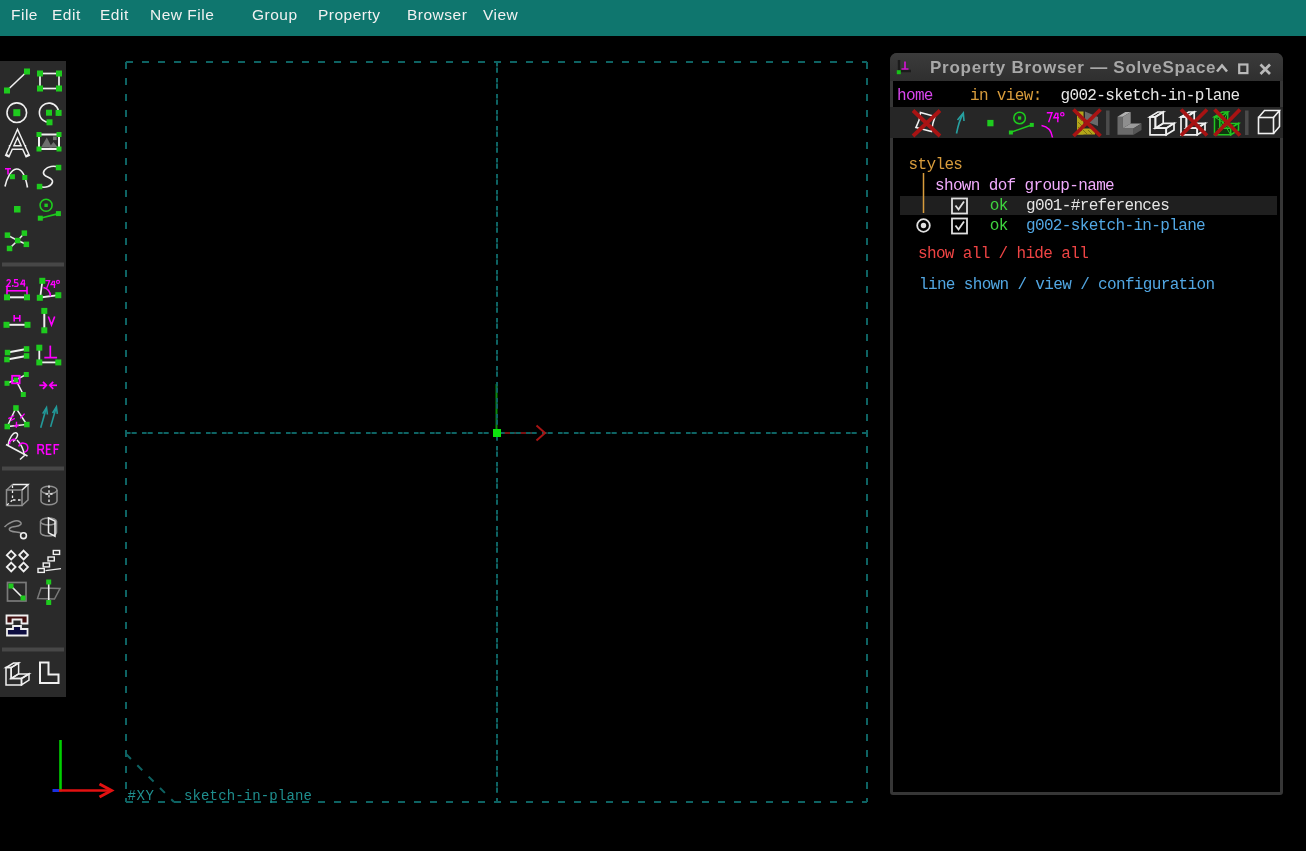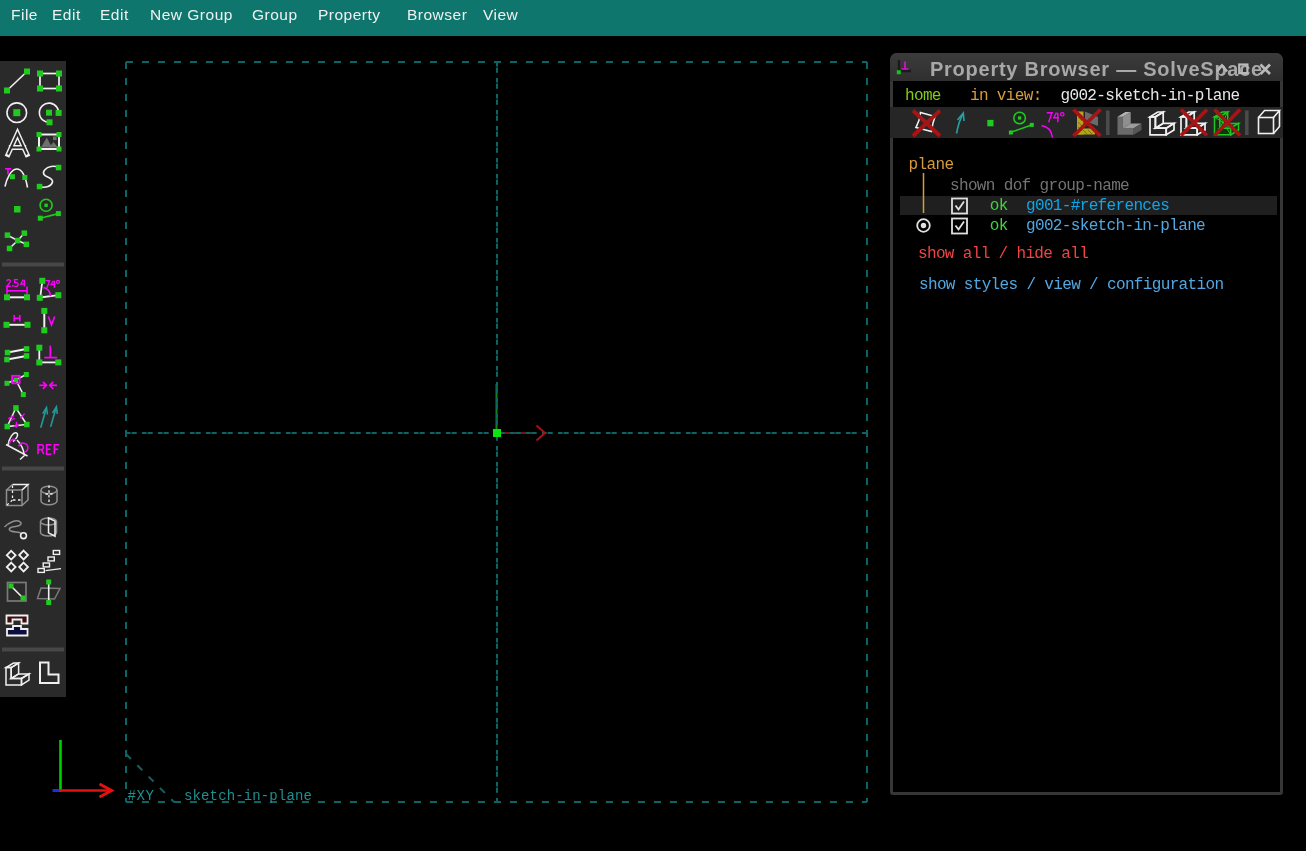--- a/index.html
+++ b/index.html
@@ -7,34 +7,34 @@
         font-family:"Liberation Sans",sans-serif;}
   .abs{position:absolute;}
   #menubar{position:absolute;top:0;left:0;width:1306px;height:36px;background:#0f766e;}
   .mi{position:absolute;top:4.5px;color:#f1f1f1;font-size:15.5px;letter-spacing:0.5px;line-height:19px;white-space:pre;}
   #tools{position:absolute;top:61px;left:0;width:66px;height:636px;background:#2a2a2a;}
   
   #pb{position:absolute;left:890px;top:53px;width:387px;height:736px;background:#000;
       border:3px solid #363636;border-radius:7px 7px 3px 3px;}
   #pbtitle{position:absolute;left:-3px;top:-3px;width:393px;height:28px;
       background:linear-gradient(#3b3b3b,#2f2f2f);border-radius:7px 7px 0 0;}
-  #pbtitle .t{position:absolute;left:40px;top:5px;font-weight:bold;font-size:20px;color:#a8a8a8;letter-spacing:0.75px;}
+  #pbtitle .t{position:absolute;left:40px;top:5px;font-weight:bold;font-size:17px;color:#a8a8a8;letter-spacing:0.75px;}
   #pbtoolrow{position:absolute;left:-3px;top:50.5px;width:393px;height:31.5px;background:#262626;}
   .pbt{position:absolute;font-family:"Liberation Mono",monospace;font-size:16px;
        letter-spacing:-0.65px;line-height:16px;white-space:pre;}
   #pbhl{position:absolute;left:7px;top:139.5px;width:377px;height:19.5px;background:#1f1f1f;}
 </style>
 </head>
 <body>
 <div id="root">
   <div id="menubar">
     <span class="mi" style="left:11px">File</span>
     <span class="mi" style="left:52px">Edit</span>
     <span class="mi" style="left:100px">Edit</span>
-    <span class="mi" style="left:150px">New Group</span>
+    <span class="mi" style="left:150px">New File</span>
     <span class="mi" style="left:252px">Group</span>
     <span class="mi" style="left:318px">Property</span>
     <span class="mi" style="left:407px">Browser</span>
     <span class="mi" style="left:483px">View</span>
   </div>
 
   <div id="tools"></div>
   <svg id="cvs" class="abs" style="left:0;top:0" width="1306" height="851">
   <g stroke="#0e6363" stroke-width="2" fill="none">
   <path d="M126,62 H867" stroke-dasharray="7 9"></path>
@@ -233,31 +233,31 @@
       </svg>
       <span class="t">Property Browser — SolveSpace</span>
       <svg class="abs" style="left:325px;top:10px" width="64" height="15">
         <path d="M2,8.5 L7,2.5 L12,8.5" stroke="#b9b9b9" stroke-width="2.6" fill="none"></path>
         <rect x="24.2" y="1.5" width="8.2" height="8.6" stroke="#b9b9b9" stroke-width="2.2" fill="none"></rect>
         <path d="M45.5,1.5 L55,11 M55,1.5 L45.5,11" stroke="#b9b9b9" stroke-width="2.7" fill="none"></path>
       </svg>
     </div>
     <div id="pbtoolrow"></div>
     <div id="pbhl"></div>
-    <span class="pbt" style="left:12px;top:32px;color:#84cc16">home</span>
+    <span class="pbt" style="left:4px;top:32px;color:#d946ef">home</span>
     <span class="pbt" style="left:77px;top:32px;color:#d89c3c">in view:</span>
     <span class="pbt" style="left:167.5px;top:32px;color:#e8e8e8">g002-sketch-in-plane</span>
-    <span class="pbt" style="left:15.6px;top:101.4px;color:#d89c3c">plane</span>
-    <span class="pbt" style="left:57px;top:121.9px;color:#737373">shown dof group-name</span>
+    <span class="pbt" style="left:15.6px;top:101.4px;color:#d89c3c">styles</span>
+    <span class="pbt" style="left:42px;top:121.9px;color:#f0abfc">shown dof group-name</span>
     <span class="pbt" style="left:96.7px;top:142.4px;color:#3fd43f">ok</span>
-    <span class="pbt" style="left:133px;top:142.4px;color:#0ea5e9">g001-#references</span>
+    <span class="pbt" style="left:133px;top:142.4px;color:#e5e5e5">g001-#references</span>
     <span class="pbt" style="left:96.7px;top:162.4px;color:#3fd43f">ok</span>
     <span class="pbt" style="left:133px;top:162.4px;color:#52a7e3">g002-sketch-in-plane</span>
     <span class="pbt" style="left:25px;top:190.4px;color:#ef4444">show all / hide all</span>
-    <span class="pbt" style="left:26px;top:221.4px;color:#52a7e3">show styles / view / configuration</span>
+    <span class="pbt" style="left:26px;top:221.4px;color:#52a7e3">line shown / view / configuration</span>
     <svg id="pbsvg" class="abs" style="left:-3px;top:-3px" width="393" height="742">
   <path d="M30.5,59.5 L45,63.5 Q42.5,70 41.5,78.5 L26,74.5 Q30,67 30.5,59.5 Z" stroke="#f0f0f0" stroke-width="1.6" fill="none"></path>
   <path d="M23,57.5 L50,83 M50,57.5 L23,83" stroke="#a81313" stroke-width="3.8" fill="none"></path>
   <path d="M66.5,80.5 C68,73 70,66 73,61" stroke="#27a0a0" stroke-width="1.6" fill="none"></path>
   <path d="M67.5,67 L73.3,60 L74,68" stroke="#27a0a0" stroke-width="1.6" fill="none"></path>
   <rect x="97.3" y="66.9" width="6.2" height="6.4" fill="#1ecb1e"></rect>
   <circle cx="129.6" cy="65" r="5.8" stroke="#1ecb1e" stroke-width="1.5" fill="none"></circle>
   <rect x="128" y="63.4" width="3.2" height="3.2" fill="#1ecb1e"></rect>
   <line x1="121" y1="79.3" x2="141.5" y2="72" stroke="#1ecb1e" stroke-width="1.5"></line>
   <rect x="118.9" y="77.5" width="4" height="4" fill="#1ecb1e"></rect>

